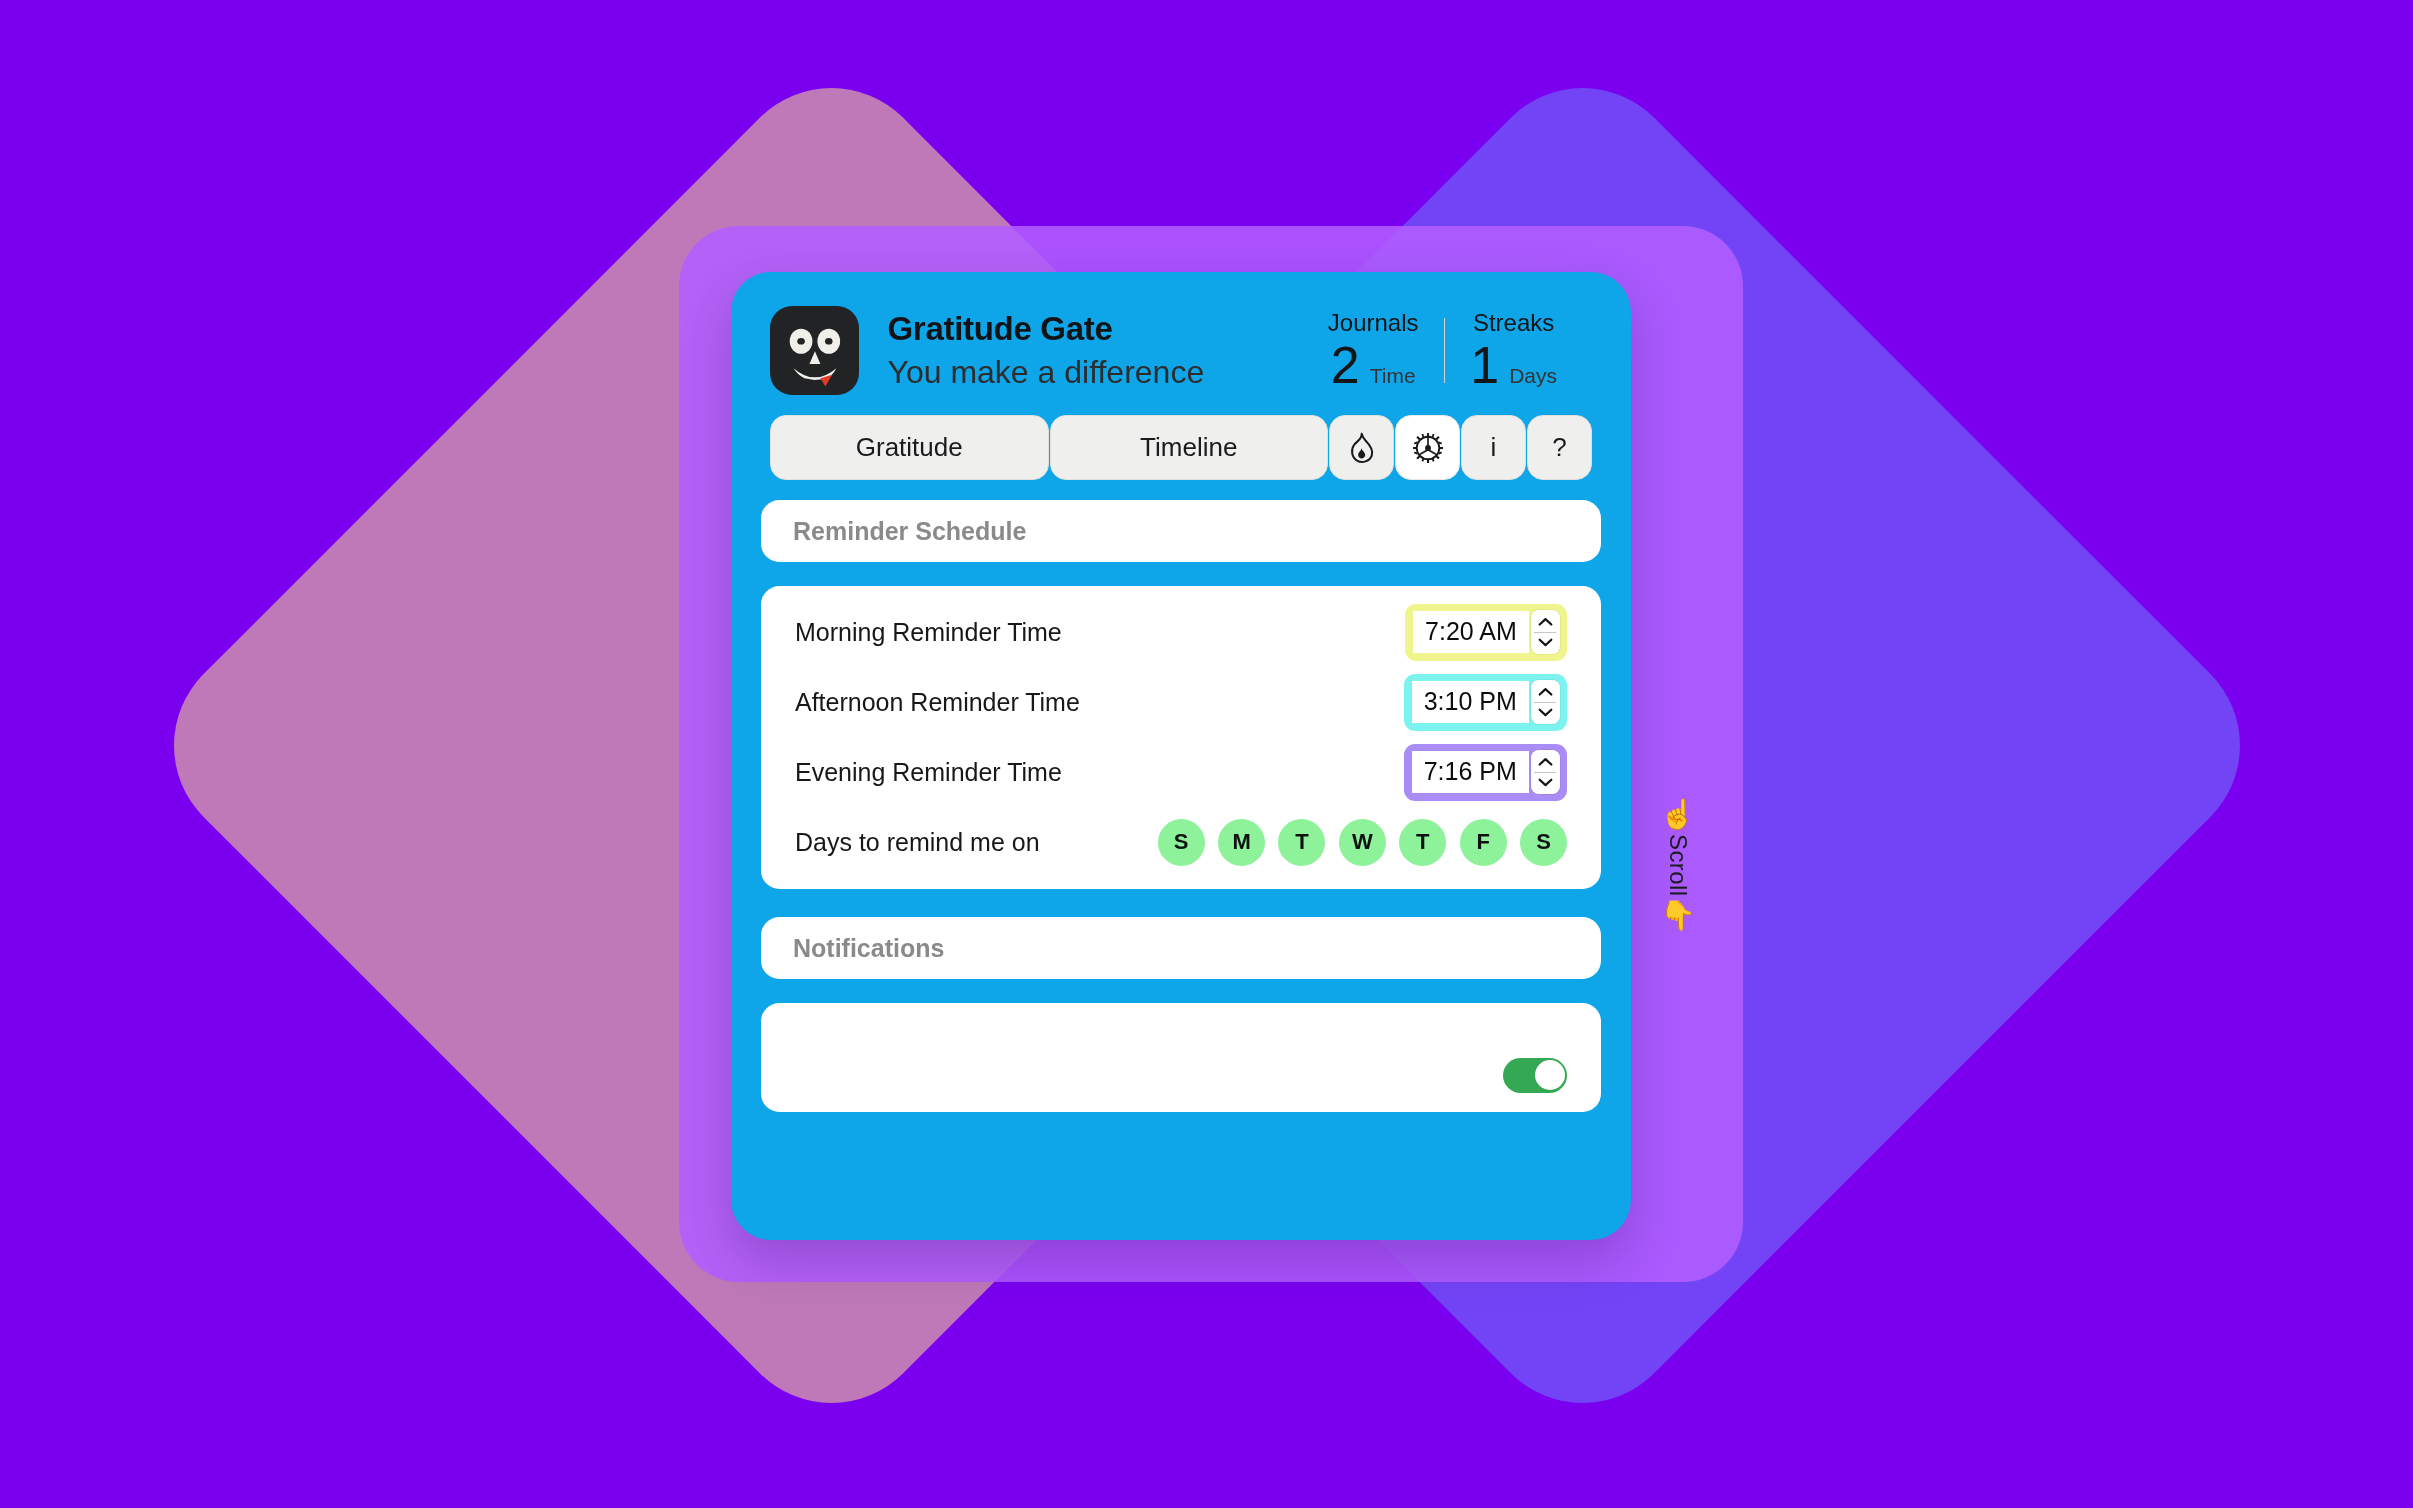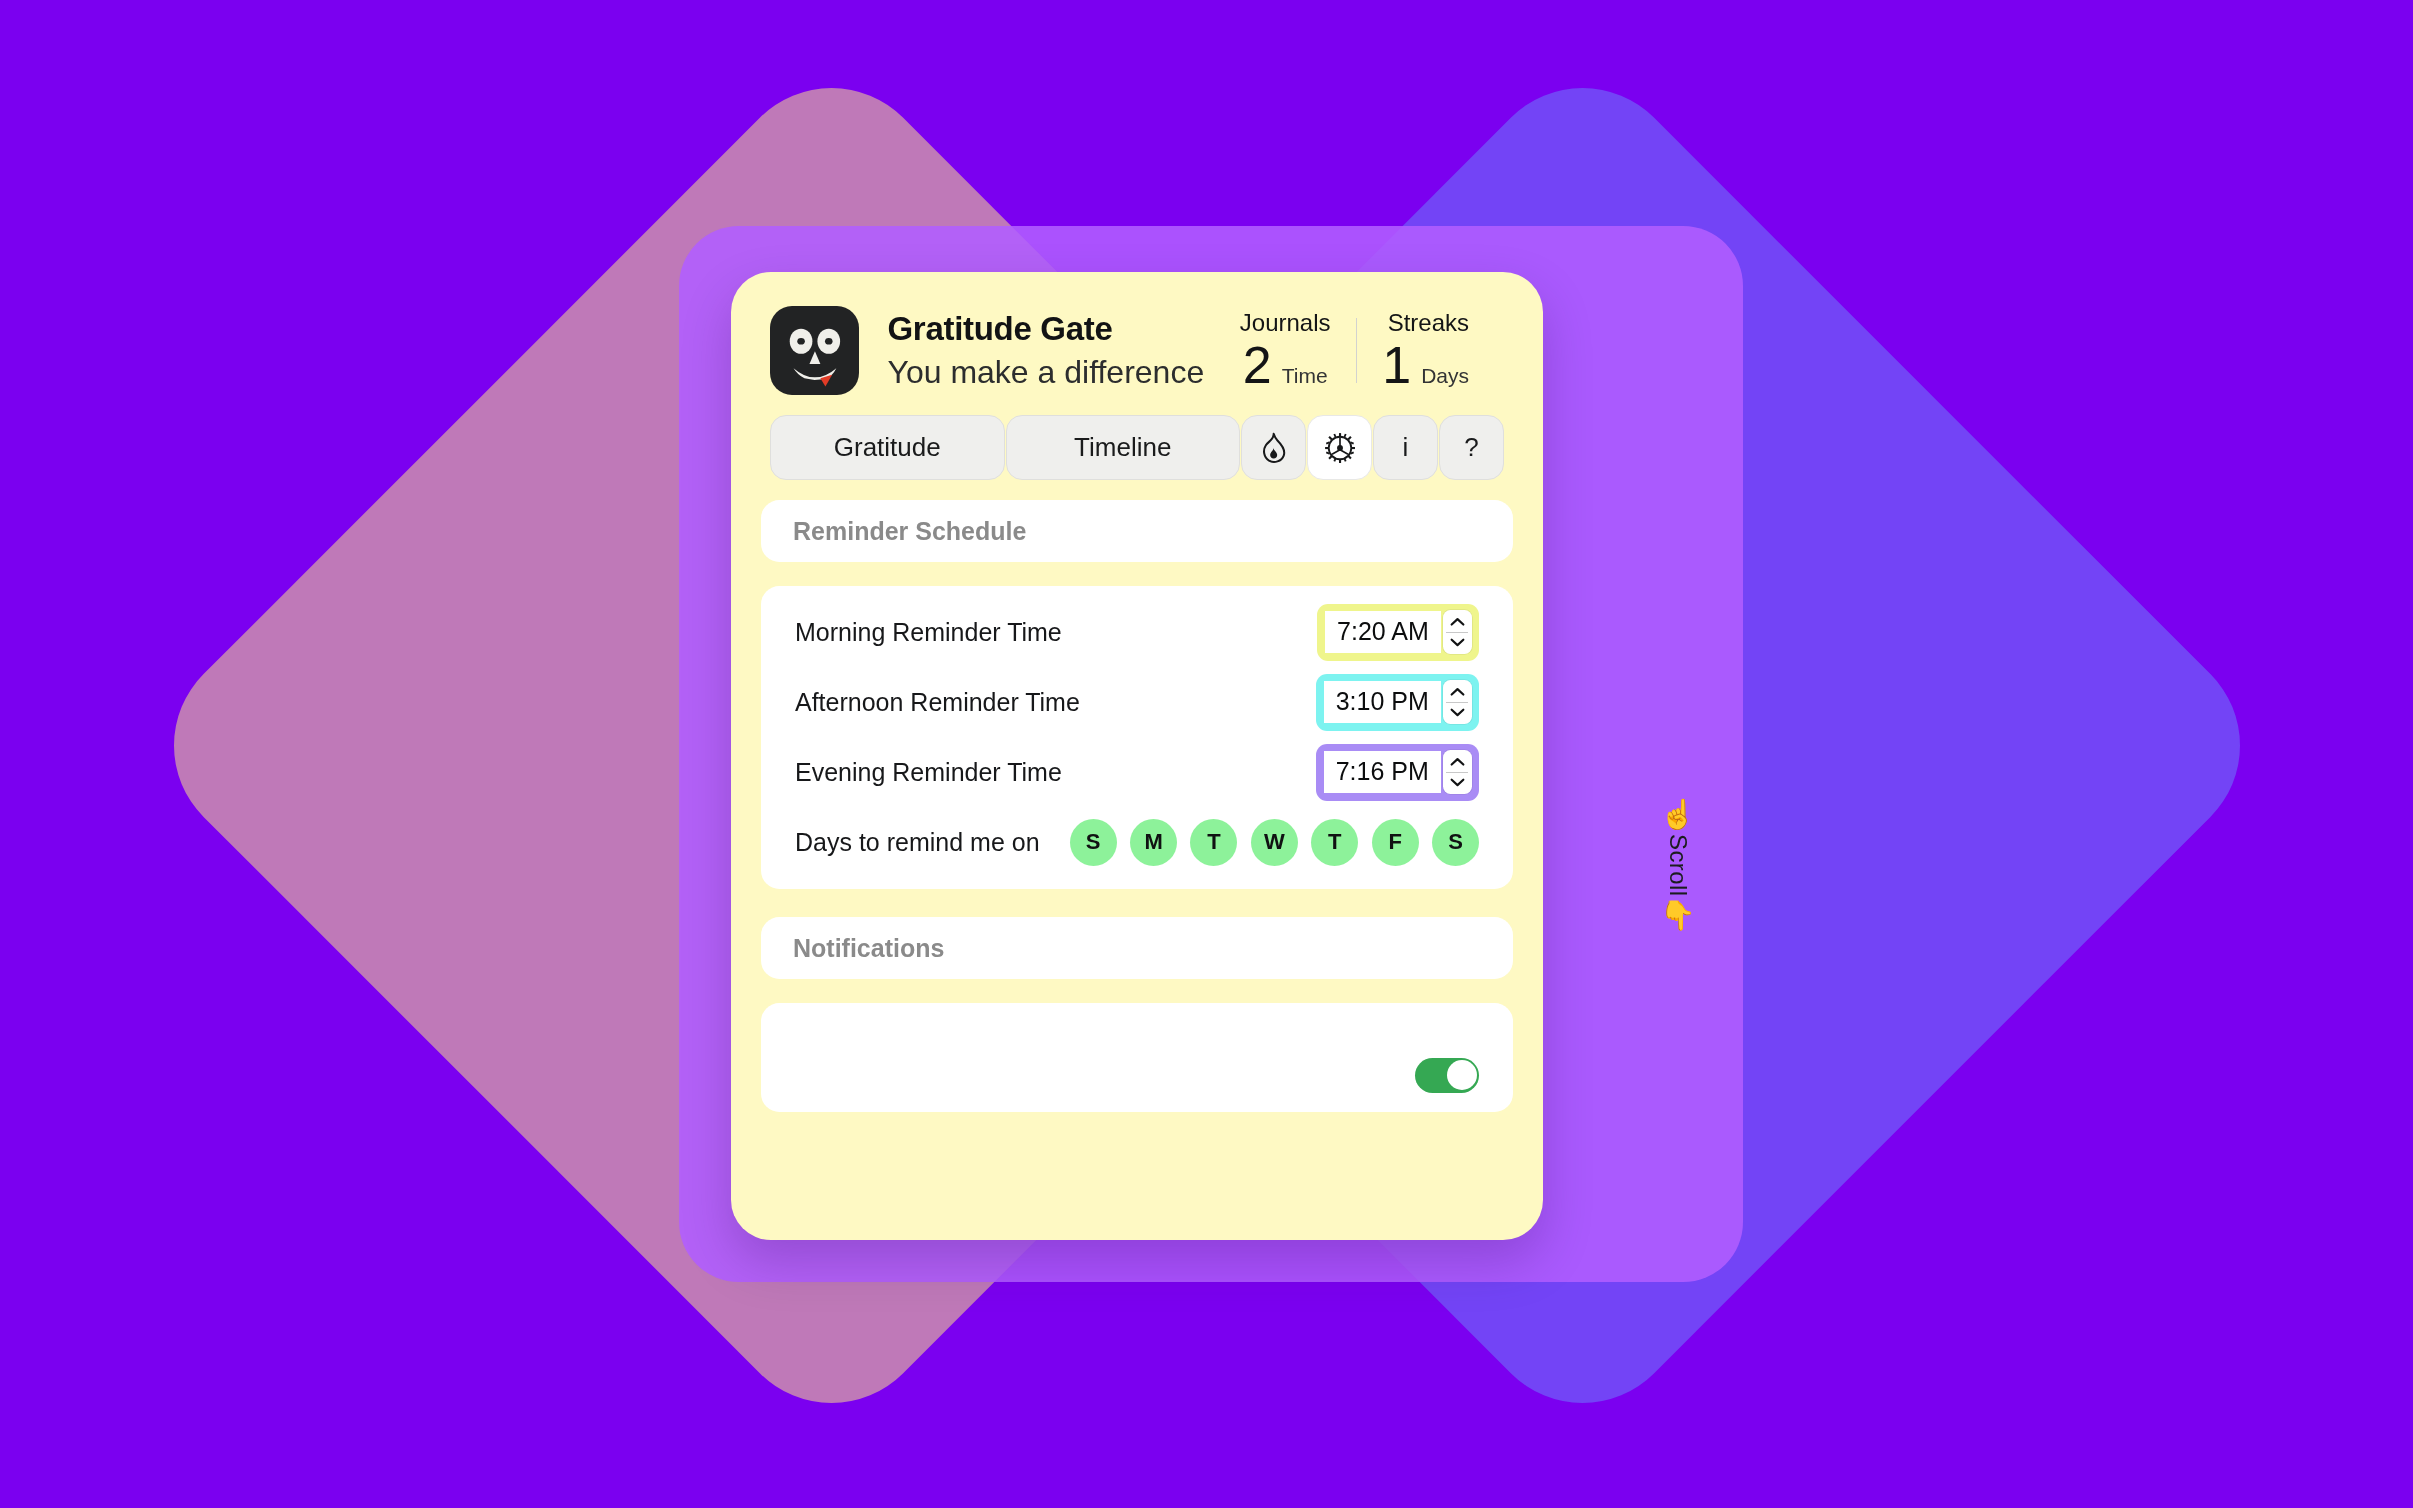--- a/index.html
+++ b/index.html
@@ -30,22 +30,22 @@
     left:679px; top:226px;
     width:1064px; height:1056px;
     background:rgba(178,93,255,0.88);
     border-radius:60px;
   }
 
   
   #app-card {
     position:absolute;
     left:731px; top:272px;
-    width:812px; height:968px;
-    background:#fef9c3;
+    width:900px; height:968px;
+    background:#0ea5e9;
     border-radius:40px;
     box-shadow:0 22px 50px rgba(40,0,80,0.22);
     overflow:hidden;
   }
 
   
   #header {
     display:flex; align-items:center;
     padding:34px 39px 15px 39px;
   }
@@ -59,21 +59,21 @@
   #app-title-block { margin-left:28.5px; flex:1 1 auto; }
   #app-title {
     font-size:33px; font-weight:bold; color:#121314;
     letter-spacing:-0.3px; line-height:1.15;
   }
   #app-tagline {
     font-size:32px; color:#2C2D2E; margin-top:6.7px; line-height:1.15;
   }
   #stats { display:flex; align-items:stretch; padding-right:10px; }
   .stat-col { text-align:center; padding:0 25px; }
-  .stat-label { font-size:24px; color:#141516; line-height:1.1;text-align:right; }
+  .stat-label { font-size:24px; color:#141516; line-height:1.1; }
   .stat-value-row {
     display:flex; align-items:baseline; justify-content:center;
     margin-top:3.4px;
   }
   .stat-number { font-size:52px; font-weight:300; color:#141516; line-height:1; }
   .stat-unit { font-size:21px; color:#333435; margin-left:10px; }
   #stat-divider { width:1.7px; background:#D2D2D0; margin:8.4px 0; }
 
   
   #tabbar {

